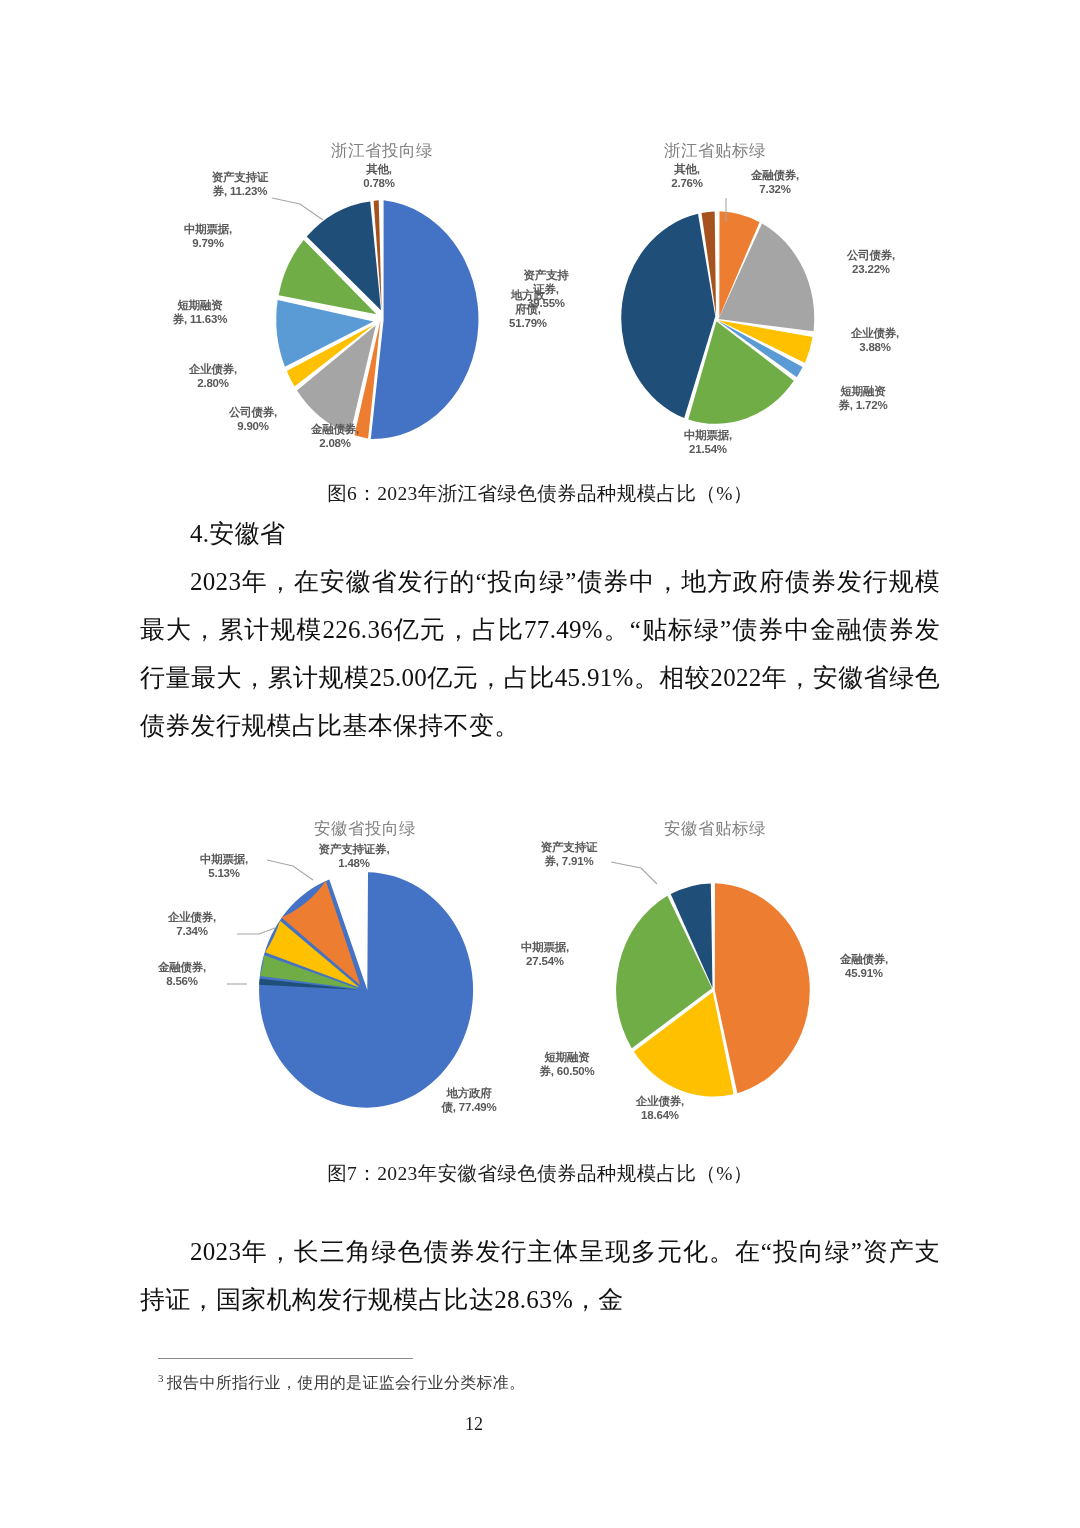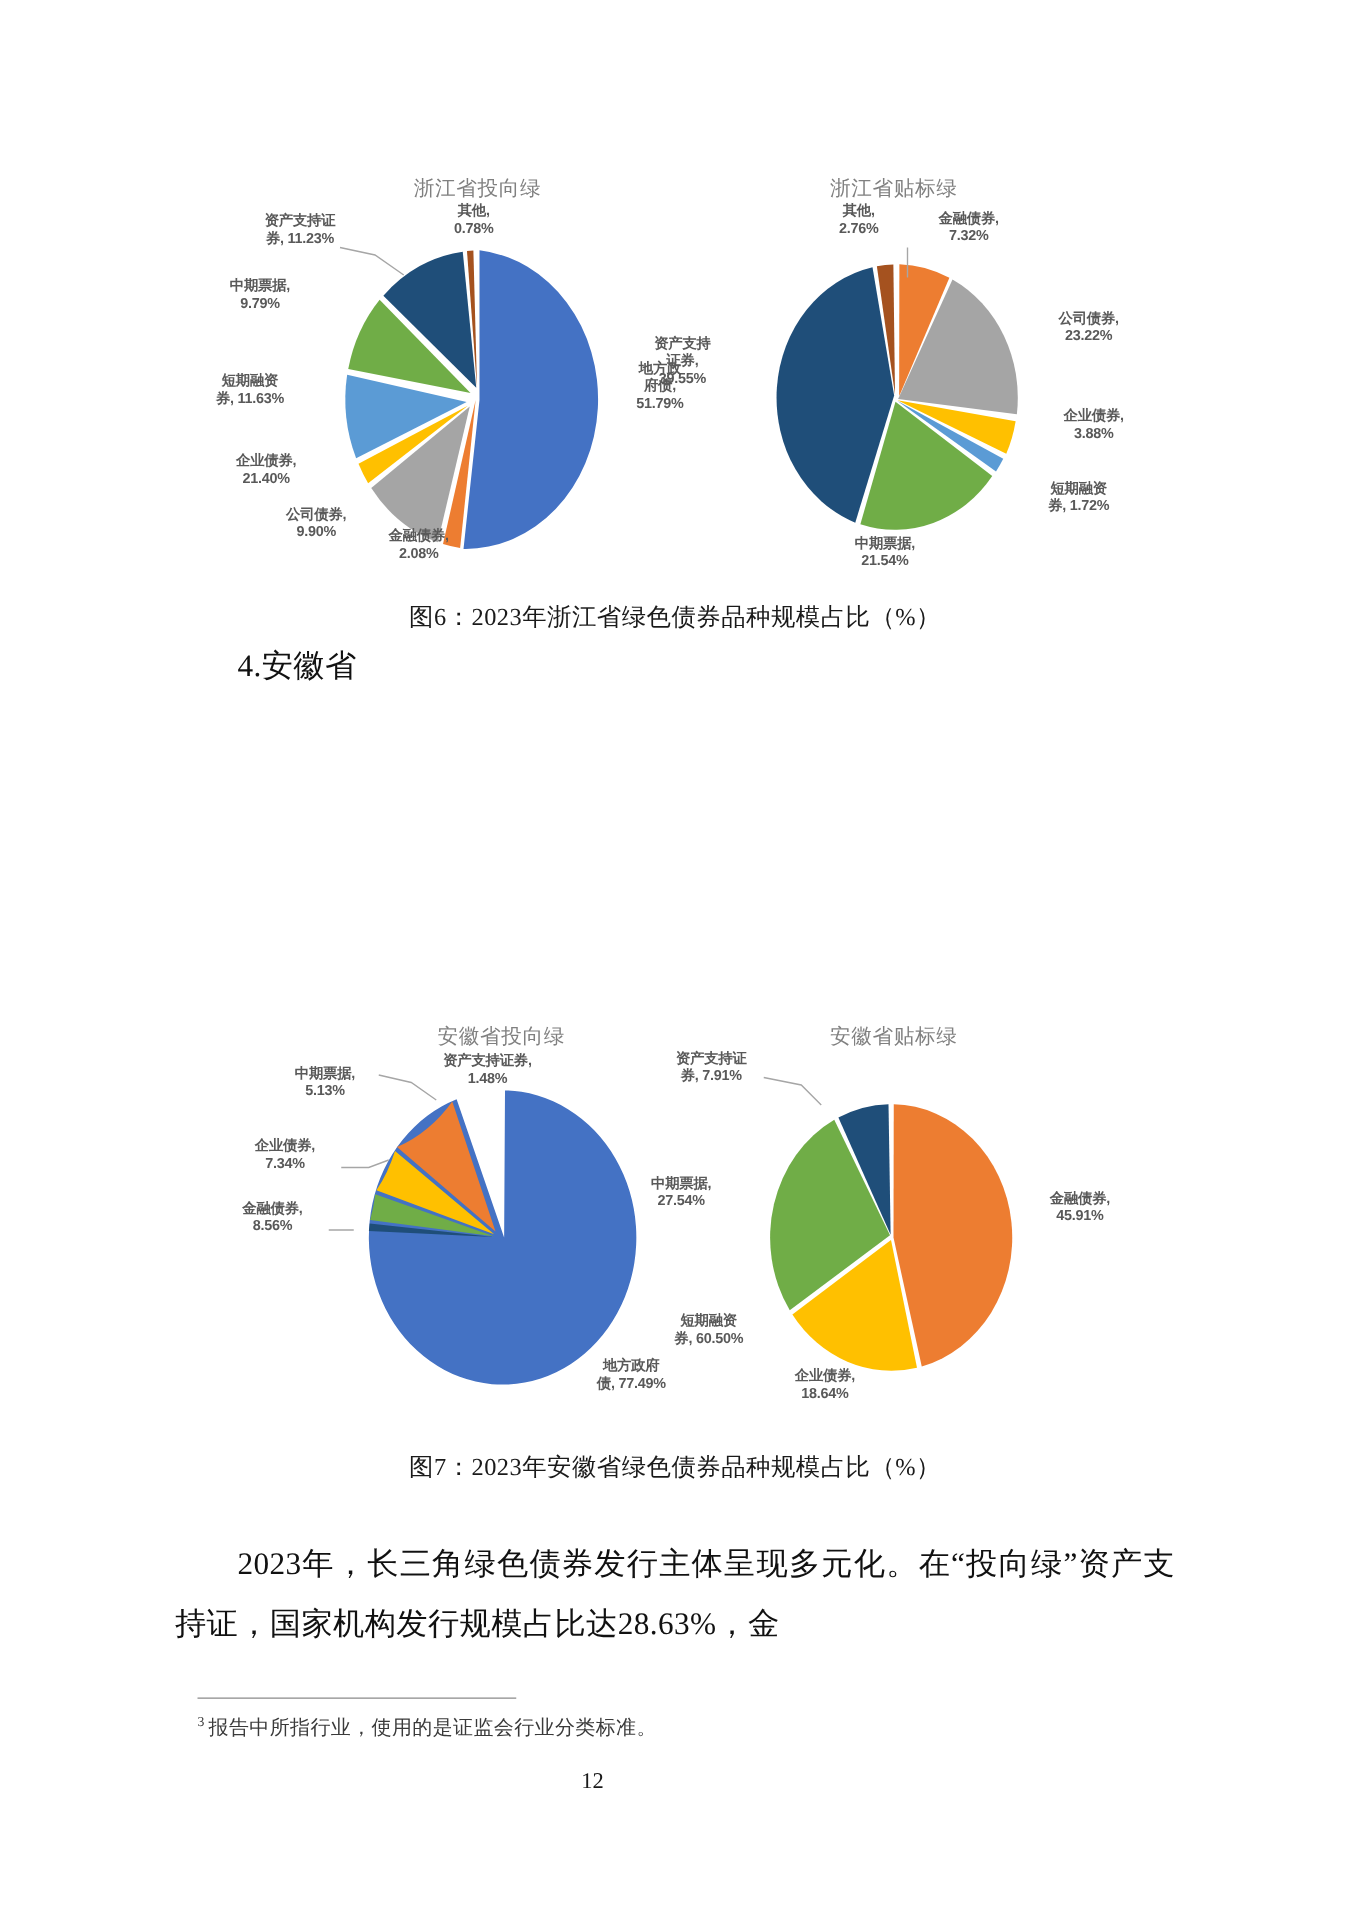--- a/index.html
+++ b/index.html
@@ -137,21 +137,21 @@
           <div class="plabel" style="left:22px; top:30px; width:92px;">
             <span>资产支持证</span><br><span>券, 11.23%</span>
           </div>
           <div class="plabel" style="left:-9px; top:82px; width:90px;">
             <span>中期票据,</span><br><span>9.79%</span>
           </div>
           <div class="plabel" style="left:-18px; top:158px; width:92px;">
             <span>短期融资</span><br><span>券, 11.63%</span>
           </div>
           <div class="plabel" style="left:-4px; top:222px; width:90px;">
-            <span>企业债券,</span><br><span>21.40%</span>
+            <span>企业债券,</span><br><span>2.80%</span>
           </div>
           <div class="plabel" style="left:36px; top:265px; width:90px;">
             <span>公司债券,</span><br><span>9.90%</span>
           </div>
           <div class="plabel" style="left:118px; top:282px; width:90px;">
             <span>金融债券,</span><br><span>2.08%</span>
           </div>
           <div class="plabel" style="left:316px; top:148px; width:80px;">
             <span>地方政</span><br><span>府债,</span><br><span>51.79%</span>
           </div>
@@ -203,25 +203,26 @@
             <span>资产支持</span><br><span>证券,</span><br><span>39.55%</span>
           </div>
         </div>
       </div>
     </div>
 
     <div class="caption" style="top:340px;">图6：2023年浙江省绿色债券品种规模占比（%）</div>
   </div>
 
   <div class="heading" style="top:510px;">4.安徽省</div>
+  <div class="body-p indent" style="top:558px;">2023年，在安徽省发行的“投向绿”债券中，地方政府债券发行规模最大，累计规模226.36亿元，占比77.49%。“贴标绿”债券中金融债券发行量最大，累计规模25.00亿元，占比45.91%。相较2022年，安徽省绿色债券发行规模占比基本保持不变。</div>
 
   <div class="figure" style="top:818px;">
     <div class="fig-charts" style="height:332px;">
 
-      <div class="chart" style="left:155px; top:0;margin-left:36px;">
+      <div class="chart" style="left:155px; top:0;">
         <div class="chart-title">安徽省投向绿</div>
         <div class="pie-wrap">
           <svg class="pie-svg" width="420" height="332" viewBox="0 0 420 332">
             <g transform="translate(211,172) scale(1,1.10)">
 
               <path fill="#4472C4" d="M 2.0 -107 A 107 107 0 1 1 -36.7 -100.5 L 1.3 0 Z"></path>
 
               <path fill="#ED7D31" d="M -40.2 -99.0 A 107 107 0 0 1 -84.4 -65.8 L -5.6 -4.4 Z"></path>
 
               <path fill="#FFC000" d="M -86.0 -63.0 A 107 107 0 0 1 -100.9 -34.3 L -6.7 -2.3 Z"></path>

